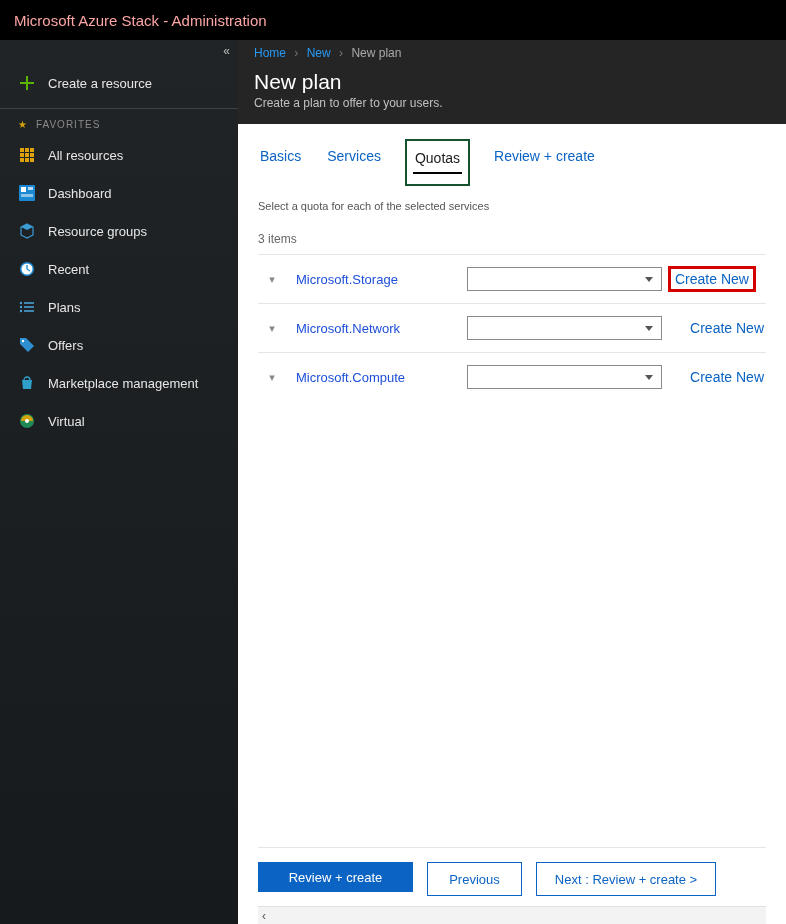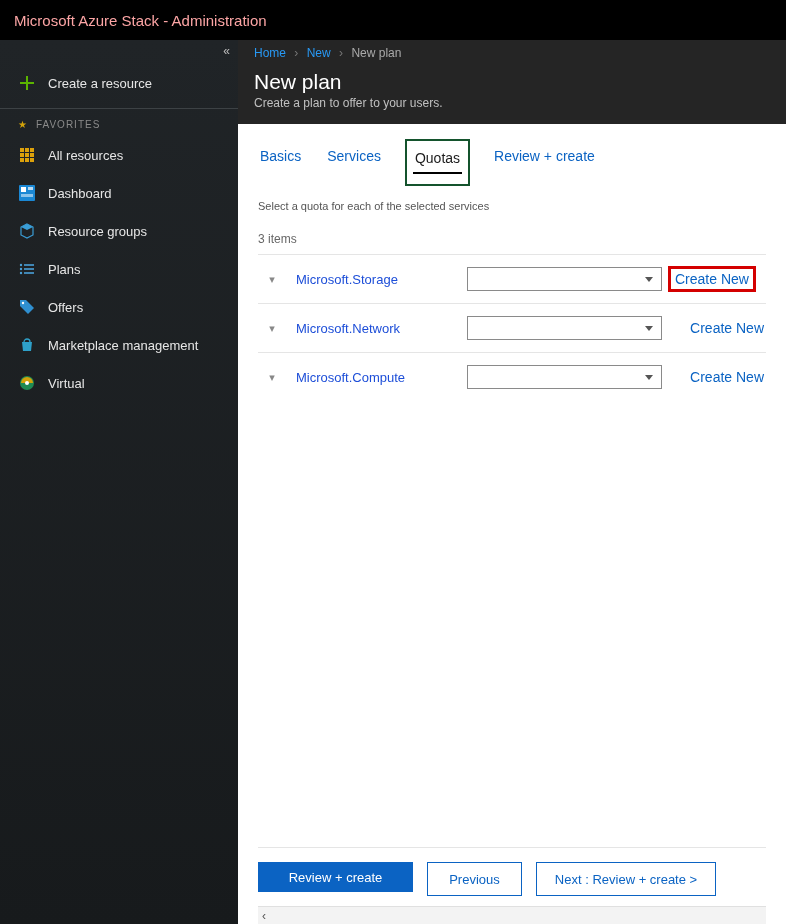--- a/index.html
+++ b/index.html
@@ -104,20 +104,30 @@
       <svg width="16" height="16" viewBox="0 0 16 16">
           <path d="M8 1l6 3v8l-6 3-6-3V4z" fill="none" stroke="#3a9dd6" stroke-width="1.2"></path>
           <path d="M8 1l6 3-6 3-6-3z" fill="#3a9dd6"></path>
         </svg>
     </span>
     <span>Resource groups</span>
   </div>
   <div class="nav-item">
     <span class="nav-icon">
       <svg width="16" height="16" viewBox="0 0 16 16">
+          <circle cx="8" cy="8" r="7" fill="#1b88d4"></circle>
+          <circle cx="8" cy="8" r="5.5" fill="#fff"></circle>
+          <path d="M8 4v4l3 2" stroke="#1b88d4" stroke-width="1.3" fill="none"></path>
+        </svg>
+    </span>
+    <span>Recent</span>
+  </div>
+  <div class="nav-item">
+    <span class="nav-icon">
+      <svg width="16" height="16" viewBox="0 0 16 16">
           <g fill="#4aa0d8">
             <circle cx="2" cy="4" r="1.2"></circle>
             <rect x="5" y="3.2" width="10" height="1.6"></rect>
             <circle cx="2" cy="8" r="1.2"></circle>
             <rect x="5" y="7.2" width="10" height="1.6"></rect>
             <circle cx="2" cy="12" r="1.2"></circle>
             <rect x="5" y="11.2" width="10" height="1.6"></rect>
           </g>
         </svg>
     </span>

